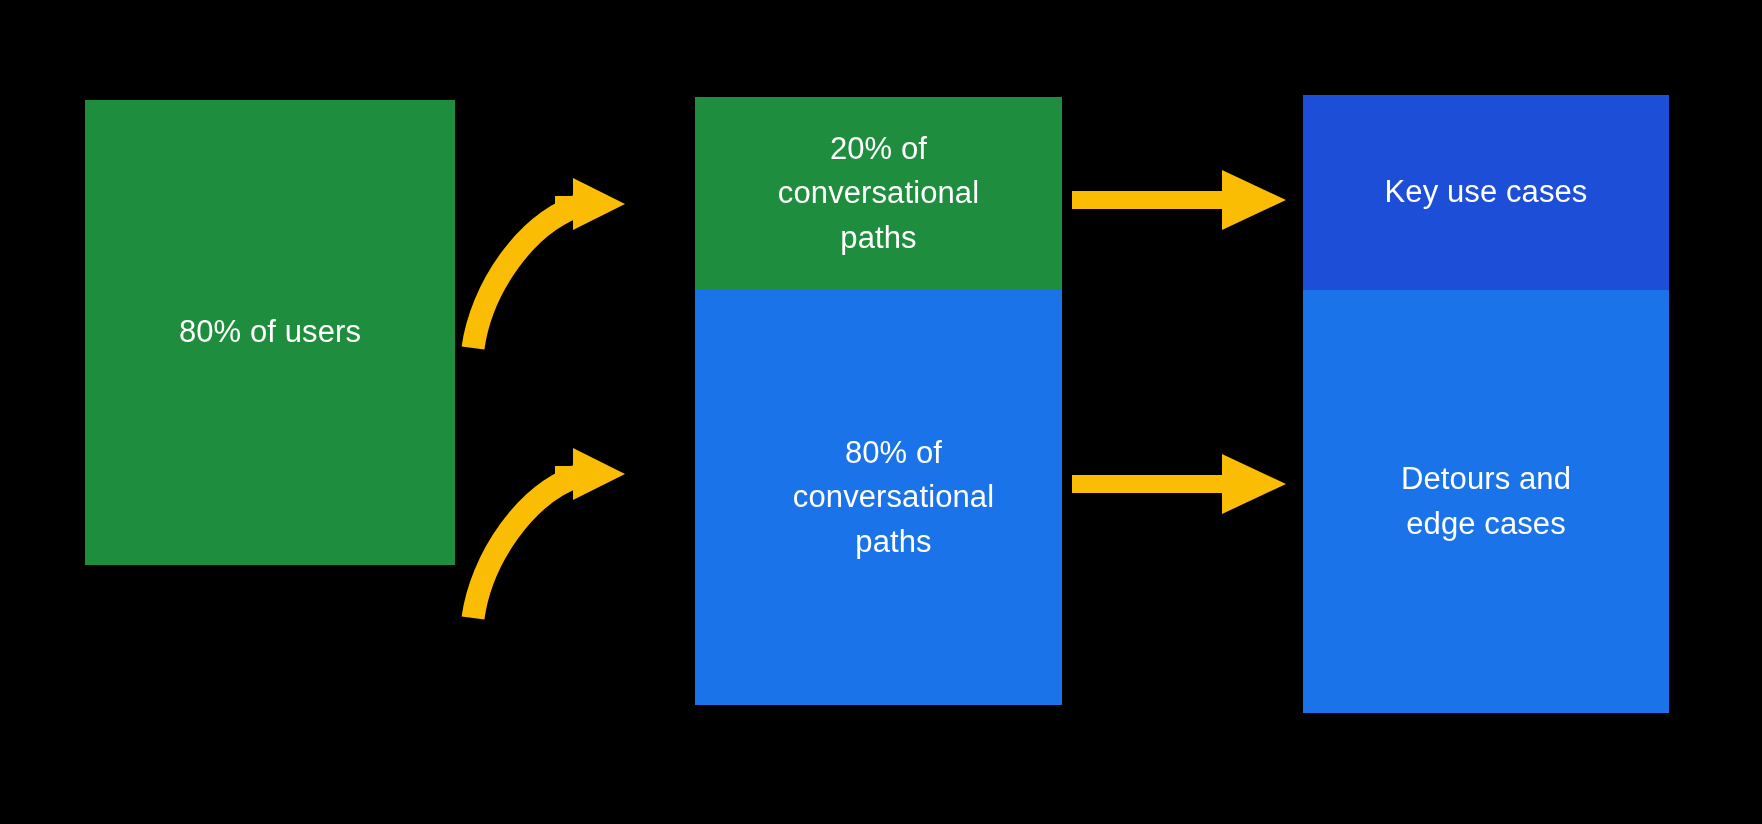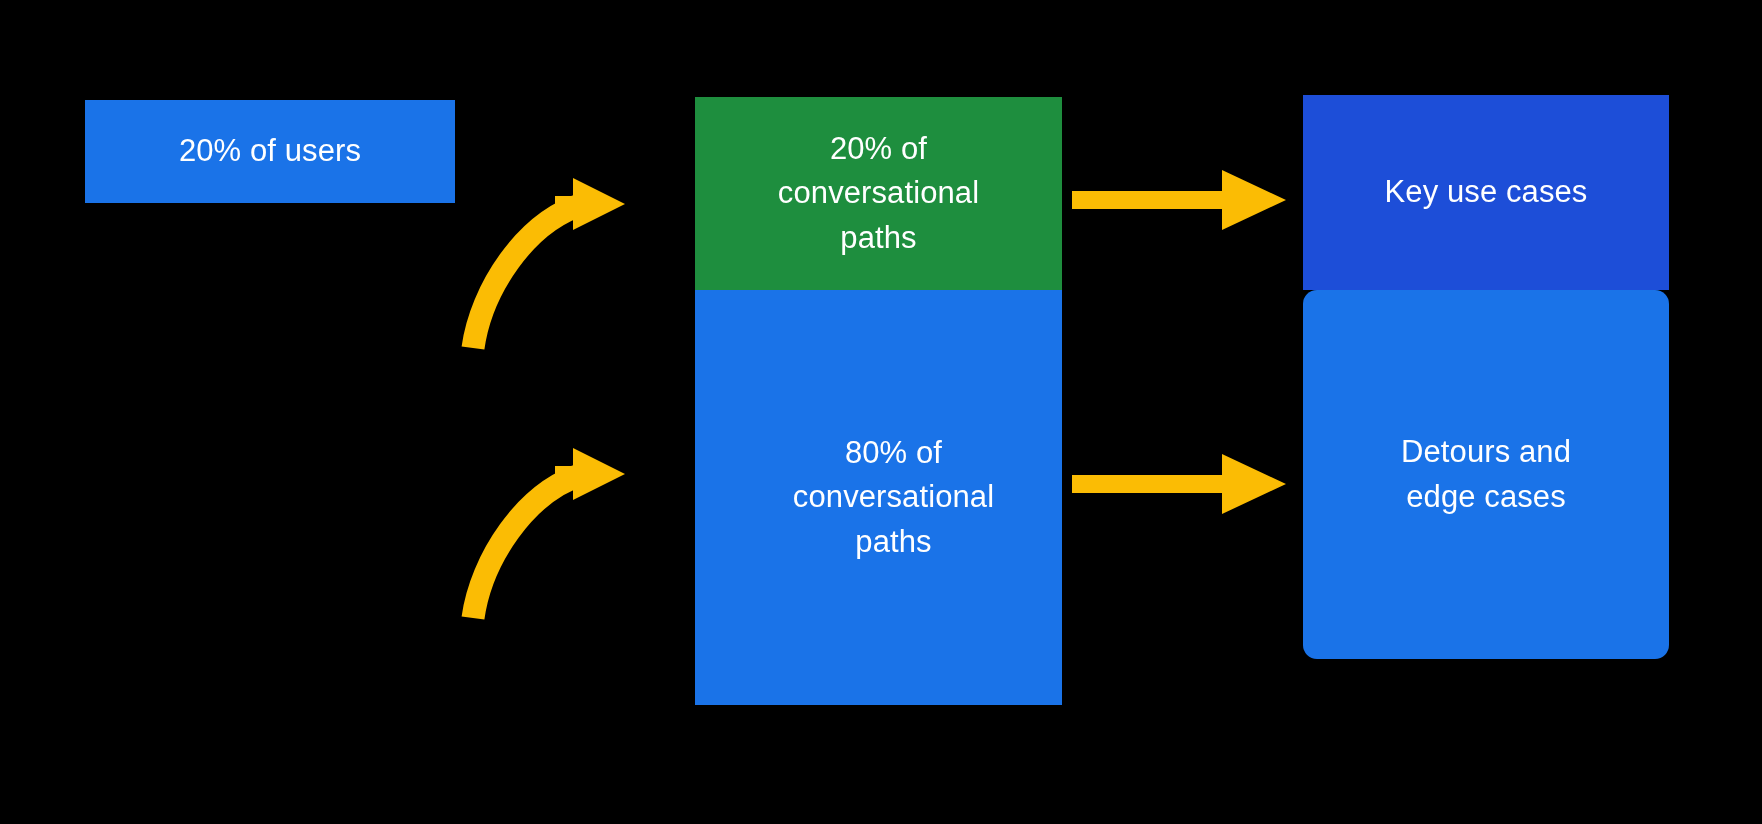--- a/index.html
+++ b/index.html
@@ -68,40 +68,40 @@
   #col-paths .seg-blue  { height: 415px; }
 
   
   #col-cases {
     left: 1303px;
     top: 95px;
     width: 366px;
     height: 618px;
   }
   #col-cases .seg-green { height: 195px; }
-  #col-cases .seg-blue  { height: 369px; border-radius: 14px; }
+  #col-cases .seg-blue  { height: 423px; }
 
   .arrow-svg {
     position: absolute;
     overflow: visible;
   }
 
   #arrow-curve-top   { left: 455px; top: 170px;  width: 240px; height: 200px; }
   #arrow-curve-bottom{ left: 455px; top: 440px;  width: 240px; height: 200px; }
   #arrow-straight-top    { left: 1070px; top: 168px; width: 220px; height: 64px; }
   #arrow-straight-bottom { left: 1070px; top: 452px; width: 220px; height: 64px; }
 </style>
 </head>
 <body>
 
 <div id="stage">
 
   <div class="column" id="col-users">
-    <div class="segment seg-blue" style="background:#1a73e8;">
-      <span class="seg-label">20% of users</span>
+    <div class="segment seg-green" style="background:#1e8e3e;">
+      <span class="seg-label">80% of users</span>
     </div>
   </div>
 
   <div class="column" id="col-paths">
     <div class="segment seg-green" style="background:#1e8e3e;">
       <span class="seg-label">20% of
 conversational
 paths</span>
     </div>
     <div class="segment seg-blue" style="background:#1a73e8;padding-left:40px;">

